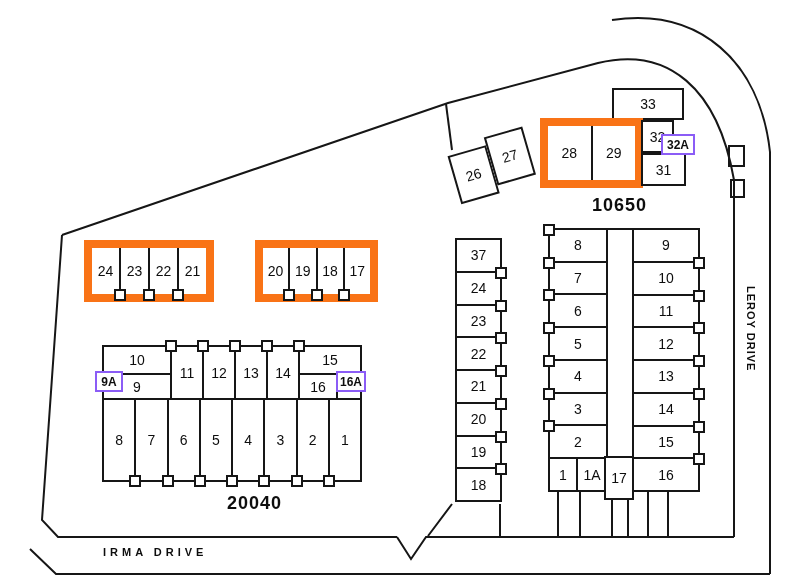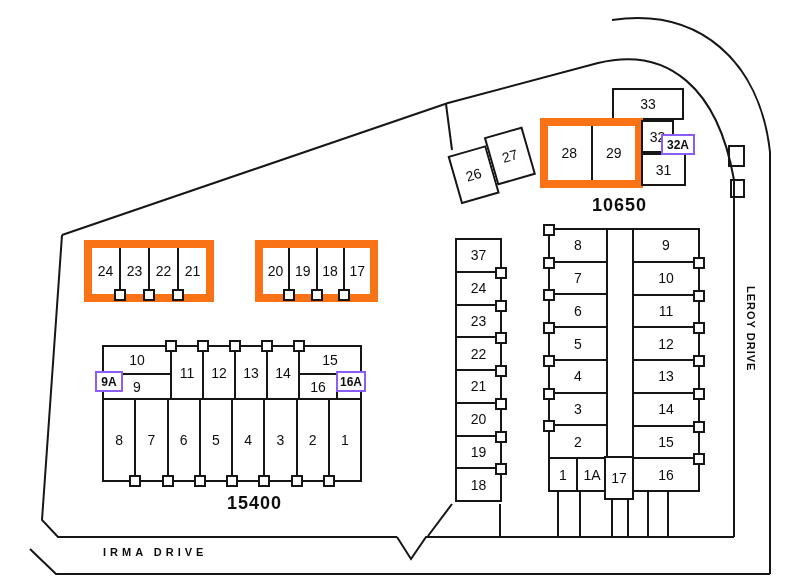--- a/index.html
+++ b/index.html
@@ -167,21 +167,21 @@
       <div class="cell grow vdiv">6</div>
       <div class="cell grow vdiv">5</div>
       <div class="cell grow vdiv">4</div>
       <div class="cell grow vdiv">3</div>
       <div class="cell grow vdiv">2</div>
       <div class="cell grow vdiv">1</div>
     </div>
   </div>
   <div class="tag" style="left:95px; top:371px; width:28px; height:21px;">9A</div>
   <div class="tag" style="left:336px; top:371px; width:30px; height:21px;">16A</div>
-  <div class="blabel" style="left:192px; top:493px; width:90px;">15400</div>
+  <div class="blabel" style="left:192px; top:493px; width:90px;">20040</div>
 
   <div class="colb notch-r" style="left:455px; top:238px; width:47px; height:264px;">
     <div class="cell">37</div>
     <div class="cell">24</div>
     <div class="cell">23</div>
     <div class="cell">22</div>
     <div class="cell">21</div>
     <div class="cell">20</div>
     <div class="cell">19</div>
     <div class="cell">18</div>

